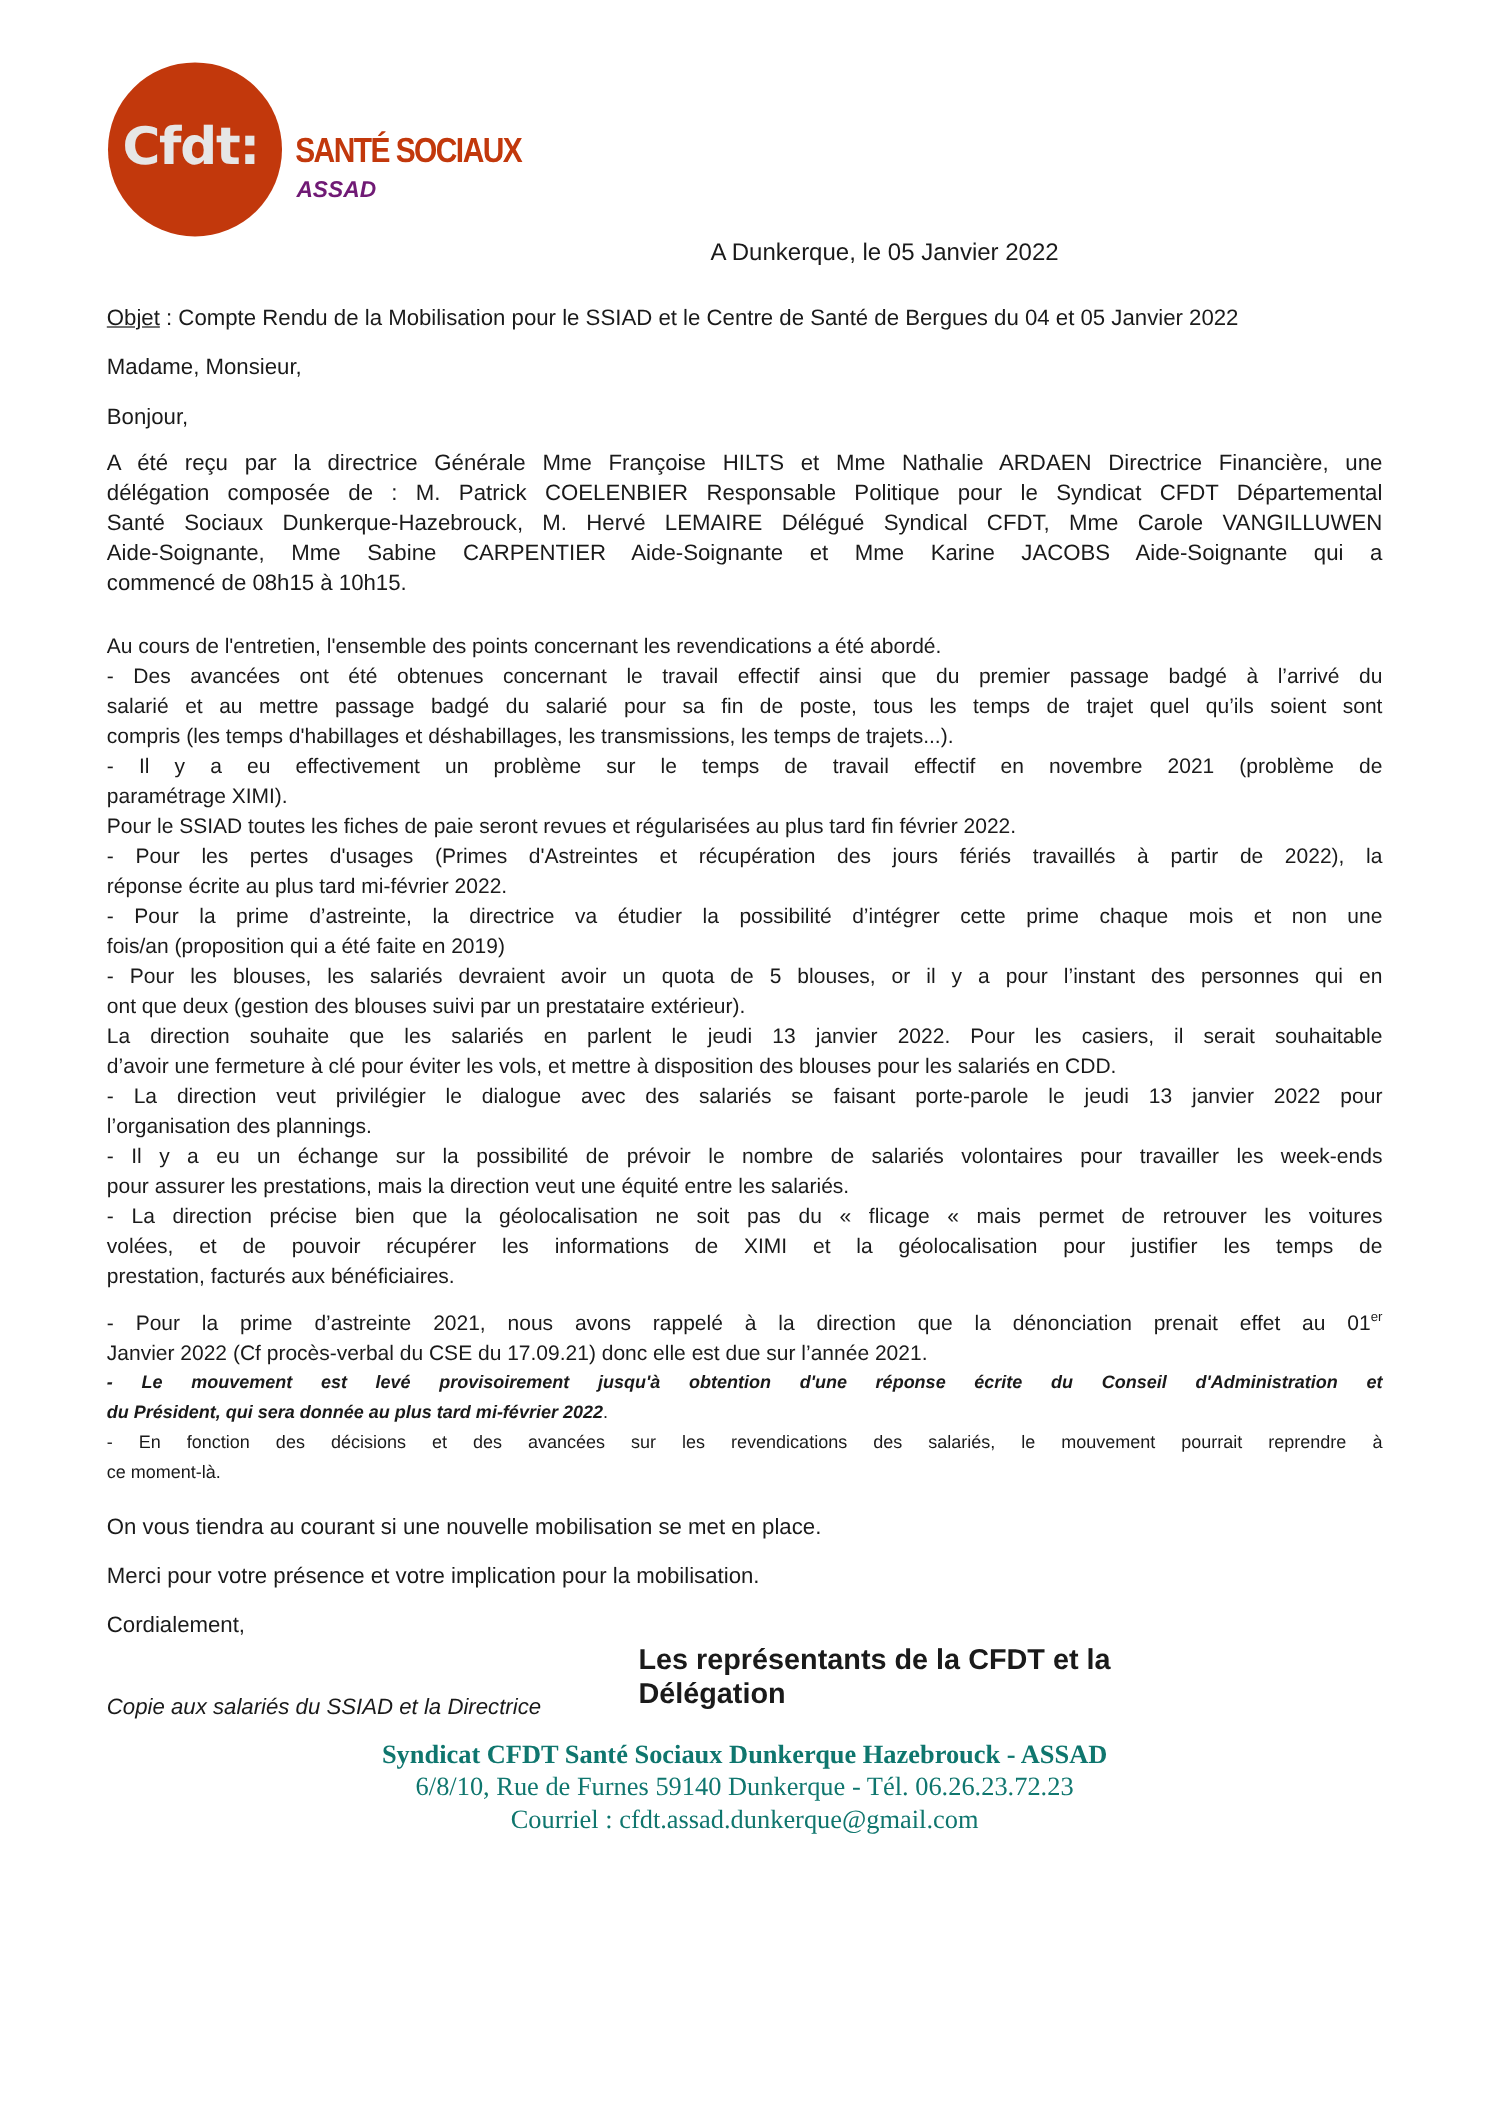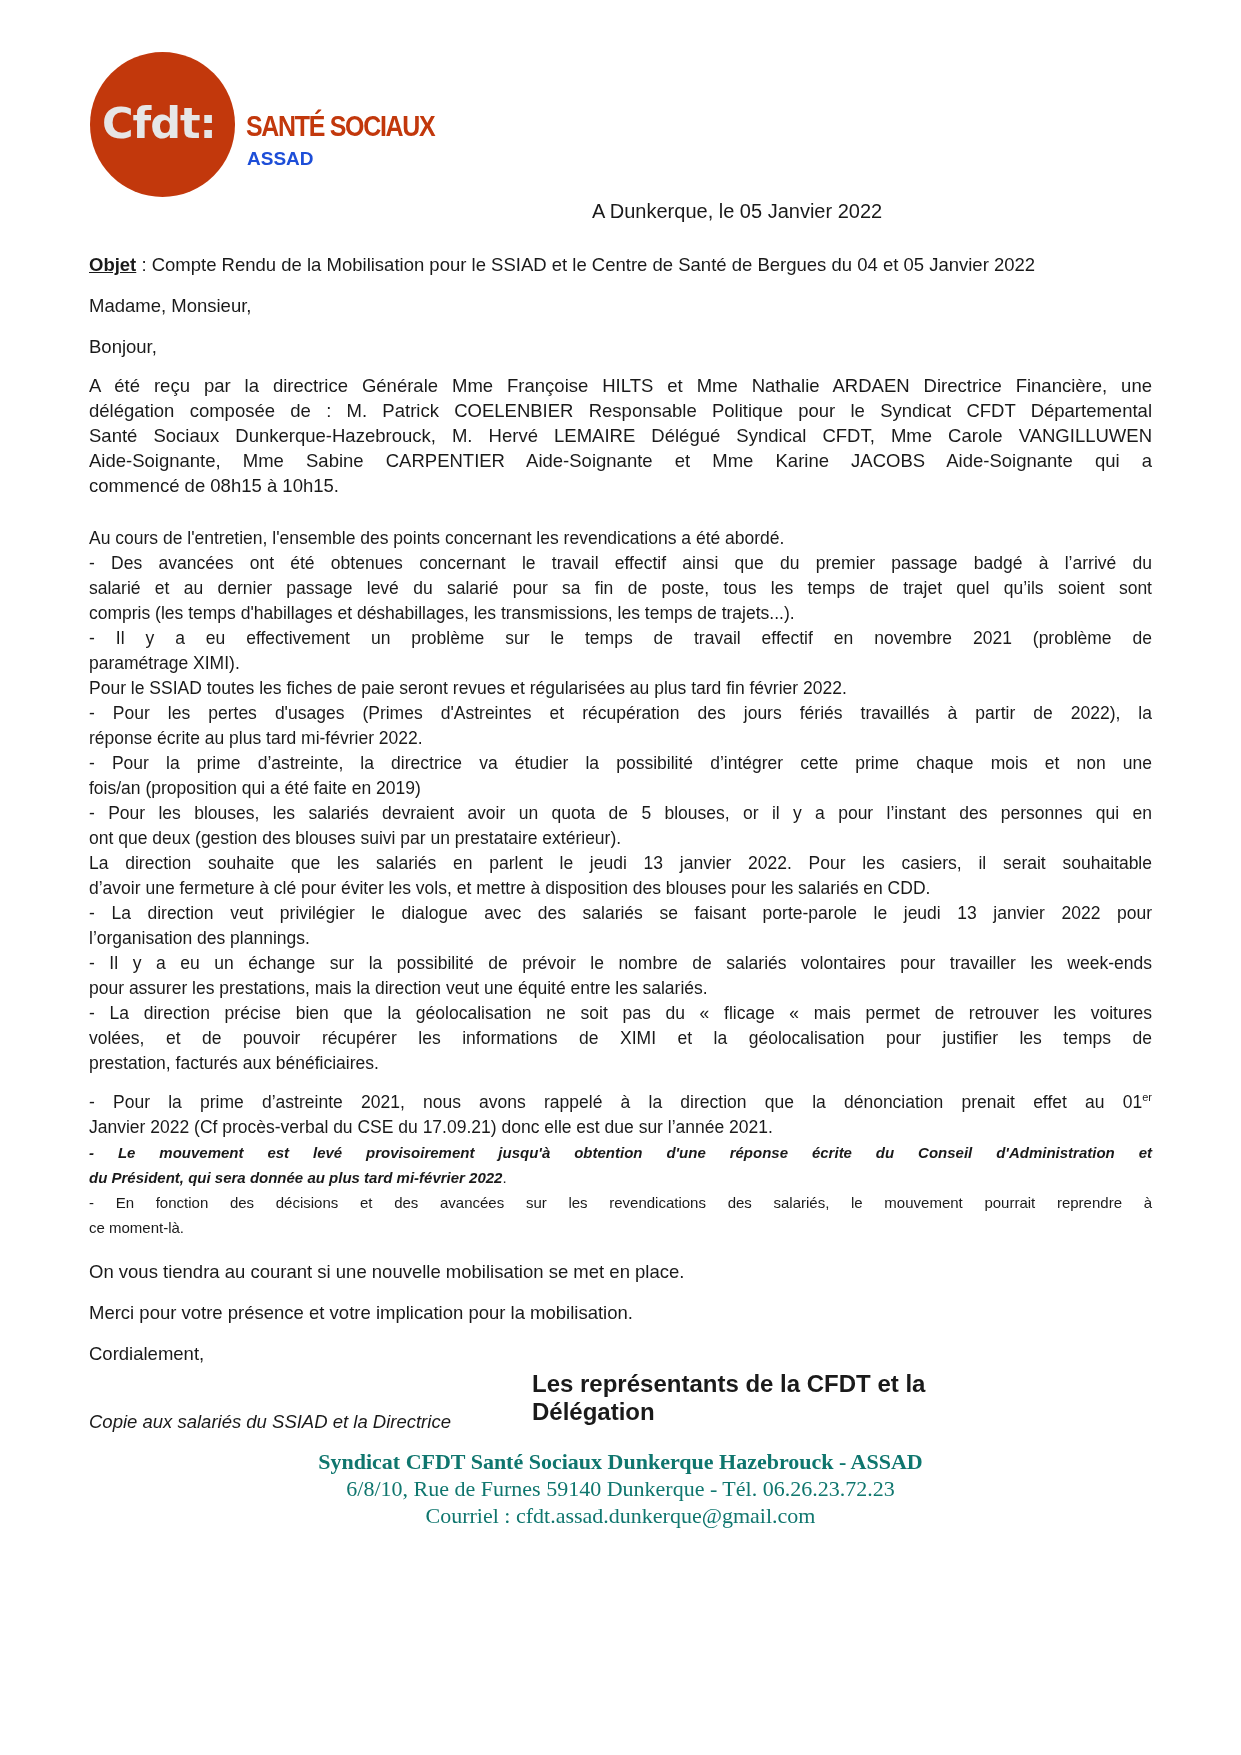--- a/index.html
+++ b/index.html
@@ -3,29 +3,29 @@
   <meta charset="utf-8">
   <style>
     html, body { margin: 0; padding: 0; background: #ffffff; }
     body { width: 1241px; height: 1755px; position: relative; overflow: hidden; color: #1a1a1a; }
     .page { position: absolute; left: 0; top: 0; width: 1001px; height: 1755px; }
 
     .logo { position: absolute; left: 90px; top: 52px; width: 420px; height: 150px; }
     .logo-circle { position: absolute; left: 0; top: 0; width: 145px; height: 145px; border-radius: 50%; background: #c2380c; }
     .logo-cfdt { position: absolute; left: 12px; top: 46px; font-family: "DejaVu Sans", sans-serif; font-weight: bold; font-size: 43px; color: #e6e6e6; letter-spacing: -1px; }
     .logo-sante { position: absolute; left: 156px; top: 58px; font-family: "Liberation Sans", sans-serif; font-weight: bold; font-size: 29px; color: #c2380c; letter-spacing: -1.5px; transform: scaleX(0.86); transform-origin: left top; white-space: nowrap; }
-    .logo-assad { position: absolute; left: 157px; top: 96px; font-family: "Liberation Sans", sans-serif; font-weight: bold; font-size: 19px; color: #1d4ed8; }
+    .logo-assad { position: absolute; left: 157px; top: 96px; font-family: "Liberation Sans", sans-serif; font-weight: bold; font-style: italic; font-size: 19px; color: #701a75; }
 
     .text { font-family: "Liberation Sans", sans-serif; font-size: 18.5px; color: #1a1a1a; }
     .date { position: absolute; left: 592px; top: 200px; font-size: 20px; }
 
     .block { position: absolute; left: 89px; width: 1063px; }
     .line { line-height: 28px; white-space: nowrap; }
     .just { text-align: justify; text-align-last: justify; white-space: normal; }
-    .objet-label { text-decoration: underline; font-weight: bold; }
+    .objet-label { text-decoration: underline; font-weight: normal; }
     .bi { font-weight: bold; font-style: italic; }
     .sup { font-size: 11px; vertical-align: super; line-height: 0; }
 
     .footer { position: absolute; left: 0; width: 1241px; text-align: center; font-family: "Liberation Serif", serif; font-size: 22px; color: #0f766e; line-height: 27px; top: 1620px; }
     .footer .f1 { font-weight: bold; }
   </style>
 </head>
 <body>
 
 <div class="page">
@@ -57,21 +57,21 @@
     <div class="line just" style="line-height:25px;">délégation composée de : M. Patrick COELENBIER Responsable Politique pour le Syndicat CFDT Départemental</div>
     <div class="line just" style="line-height:25px;">Santé Sociaux Dunkerque-Hazebrouck, M. Hervé LEMAIRE Délégué Syndical CFDT, Mme Carole VANGILLUWEN</div>
     <div class="line just" style="line-height:25px;">Aide-Soignante, Mme Sabine CARPENTIER Aide-Soignante et Mme Karine JACOBS Aide-Soignante qui a</div>
     <div class="line" style="line-height:25px;">commencé de 08h15 à 10h15.</div>
   </div>
 
   <div class="text block" id="body-block" style="top:526px; font-size:17.5px;">
 
   <div class="line" style="line-height: 25px;">Au cours de l'entretien, l'ensemble des points concernant les revendications a été abordé.</div>
       <div class="line just" style="line-height: 25px;">- Des avancées ont été obtenues concernant le travail effectif ainsi que du premier passage badgé à l’arrivé du</div>
-      <div class="line just" style="line-height: 25px;">salarié et au dernier passage levé du salarié pour sa fin de poste, tous les temps de trajet quel qu’ils soient sont</div>
+      <div class="line just" style="line-height: 25px;">salarié et au mettre passage badgé du salarié pour sa fin de poste, tous les temps de trajet quel qu’ils soient sont</div>
       <div class="line" style="line-height: 25px;">compris (les temps d'habillages et déshabillages, les transmissions, les temps de trajets...).</div>
       <div class="line just" style="line-height: 25px;">- Il y a eu effectivement un problème sur le temps de travail effectif en novembre 2021 (problème de</div>
       <div class="line" style="line-height: 25px;">paramétrage XIMI).</div>
       <div class="line" style="line-height: 25px;">Pour le SSIAD toutes les fiches de paie seront revues et régularisées au plus tard fin février 2022.</div>
       <div class="line just" style="line-height: 25px;">- Pour les pertes d'usages (Primes d'Astreintes et récupération des jours fériés travaillés à partir de 2022), la</div>
       <div class="line" style="line-height: 25px;">réponse écrite au plus tard mi-février 2022.</div>
       <div class="line just" style="line-height: 25px;">- Pour la prime d’astreinte, la directrice va étudier la possibilité d’intégrer cette prime chaque mois et non une</div>
       <div class="line" style="line-height: 25px;">fois/an (proposition qui a été faite en 2019)</div>
       <div class="line just" style="line-height: 25px;">- Pour les blouses, les salariés devraient avoir un quota de 5 blouses, or il y a pour l’instant des personnes qui en</div>
       <div class="line" style="line-height: 25px;">ont que deux (gestion des blouses suivi par un prestataire extérieur).</div>

